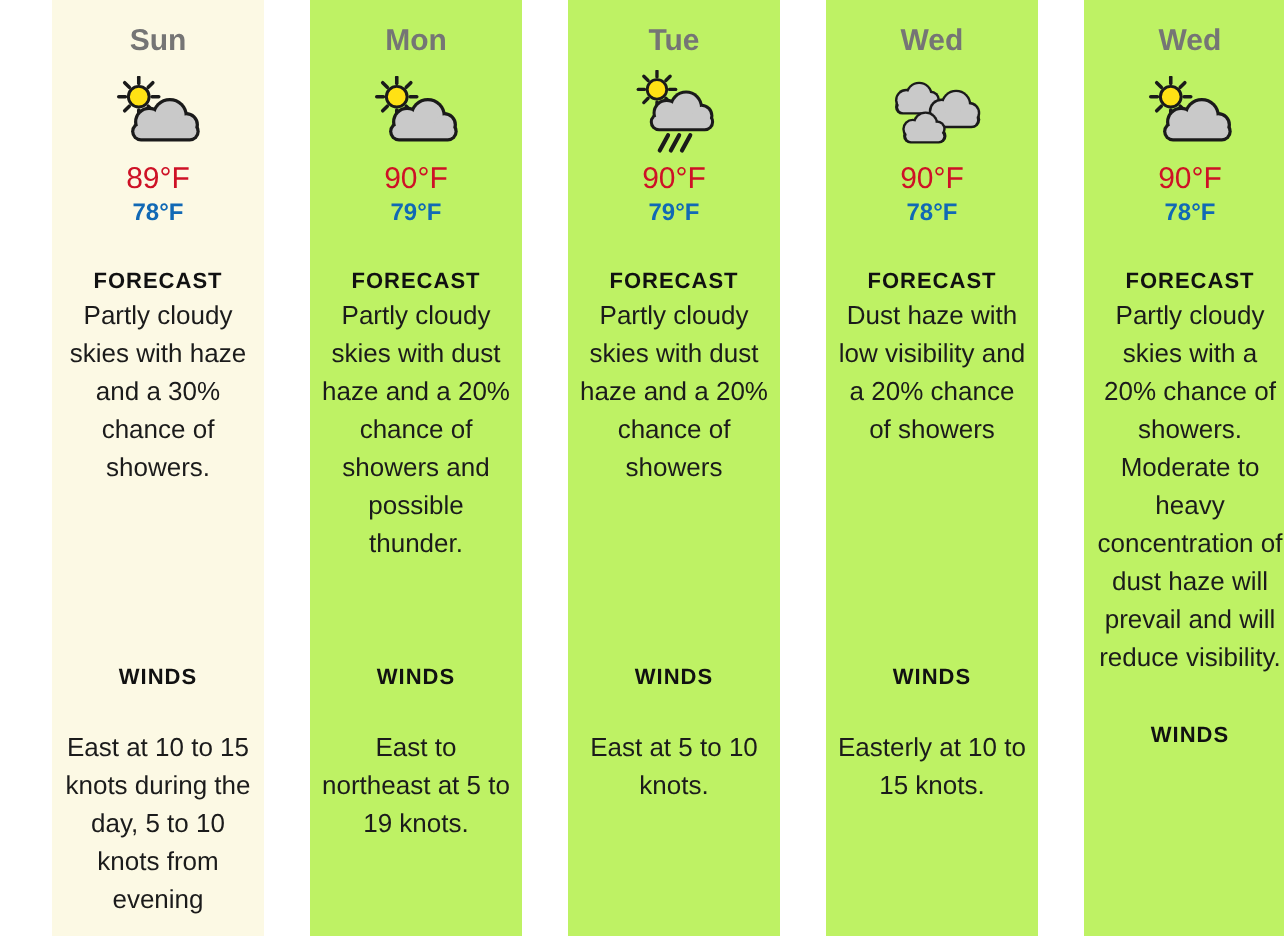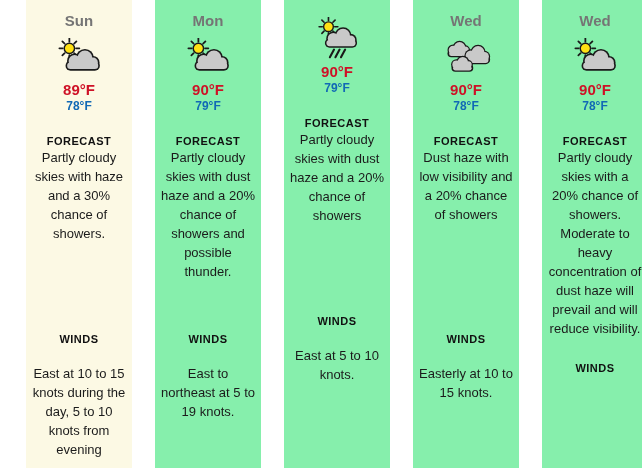--- a/index.html
+++ b/index.html
@@ -1,24 +1,24 @@
 <!DOCTYPE html>
 <html><head>
 <meta charset="utf-8">
 <style>
   * { margin:0; padding:0; box-sizing:border-box; }
   html,body { width:642px; height:468px; background:#ffffff; overflow:hidden;
               font-family:"Liberation Sans", sans-serif; }
   .board { display:flex; gap:23px; padding-left:26px; width:642px; height:468px; }
-  .col { flex:0 0 106px; width:106px; background:#86efac; text-align:center;
+  .col { flex:0 0 106px; width:106px; background:#bef264; text-align:center;
          padding:12px 5px 0 5px; height:468px; }
   .col.today { background:#fcf9e4; }
   .day { font-size:15px; font-weight:bold; color:#757575; line-height:18px; }
   .icon { height:44px; margin-top:4px; display:flex; align-items:center; justify-content:center; }
-  .hi { margin-top:3px; font-size:15px; font-weight:bold; color:#ce1126; line-height:17px; }
+  .hi { margin-top:3px; font-size:15px; font-weight:normal; color:#ce1126; line-height:17px; }
   .lo { font-size:12px; font-weight:bold; color:#1169b5; line-height:17px; }
   .sec { margin-top:20px; font-size:11px; font-weight:bold; color:#111; letter-spacing:0.5px; line-height:13px; }
   .ftext { font-size:13px; color:#1b1b1b; line-height:19px;
            min-height:161px; margin-bottom:24px; }
   .wtext { margin-top:18px; font-size:13px; color:#1b1b1b; line-height:19px; }
   .defs { position:absolute; width:0; height:0; overflow:hidden; }
 </style>
 </head>
 <body>
 
@@ -131,20 +131,21 @@
     </div>
     <div class="hi">90°F</div>
     <div class="lo">79°F</div>
     <div class="sec">FORECAST</div>
     <div class="ftext">Partly cloudy skies with dust haze and a 20% chance of showers and possible thunder.</div>
     <div class="sec winds">WINDS</div>
     <div class="wtext">East to northeast at 5 to 19 knots.</div>
   </div>
 
   <div class="col">
+    <div class="day">Tue</div>
     <div class="icon">
       <svg width="45" height="43" viewBox="0 0 64 62">
           <use href="#icon-pc-rain"></use>
         </svg>
     </div>
     <div class="hi">90°F</div>
     <div class="lo">79°F</div>
     <div class="sec">FORECAST</div>
     <div class="ftext">Partly cloudy skies with dust haze and a 20% chance of showers</div>
     <div class="sec winds">WINDS</div>

